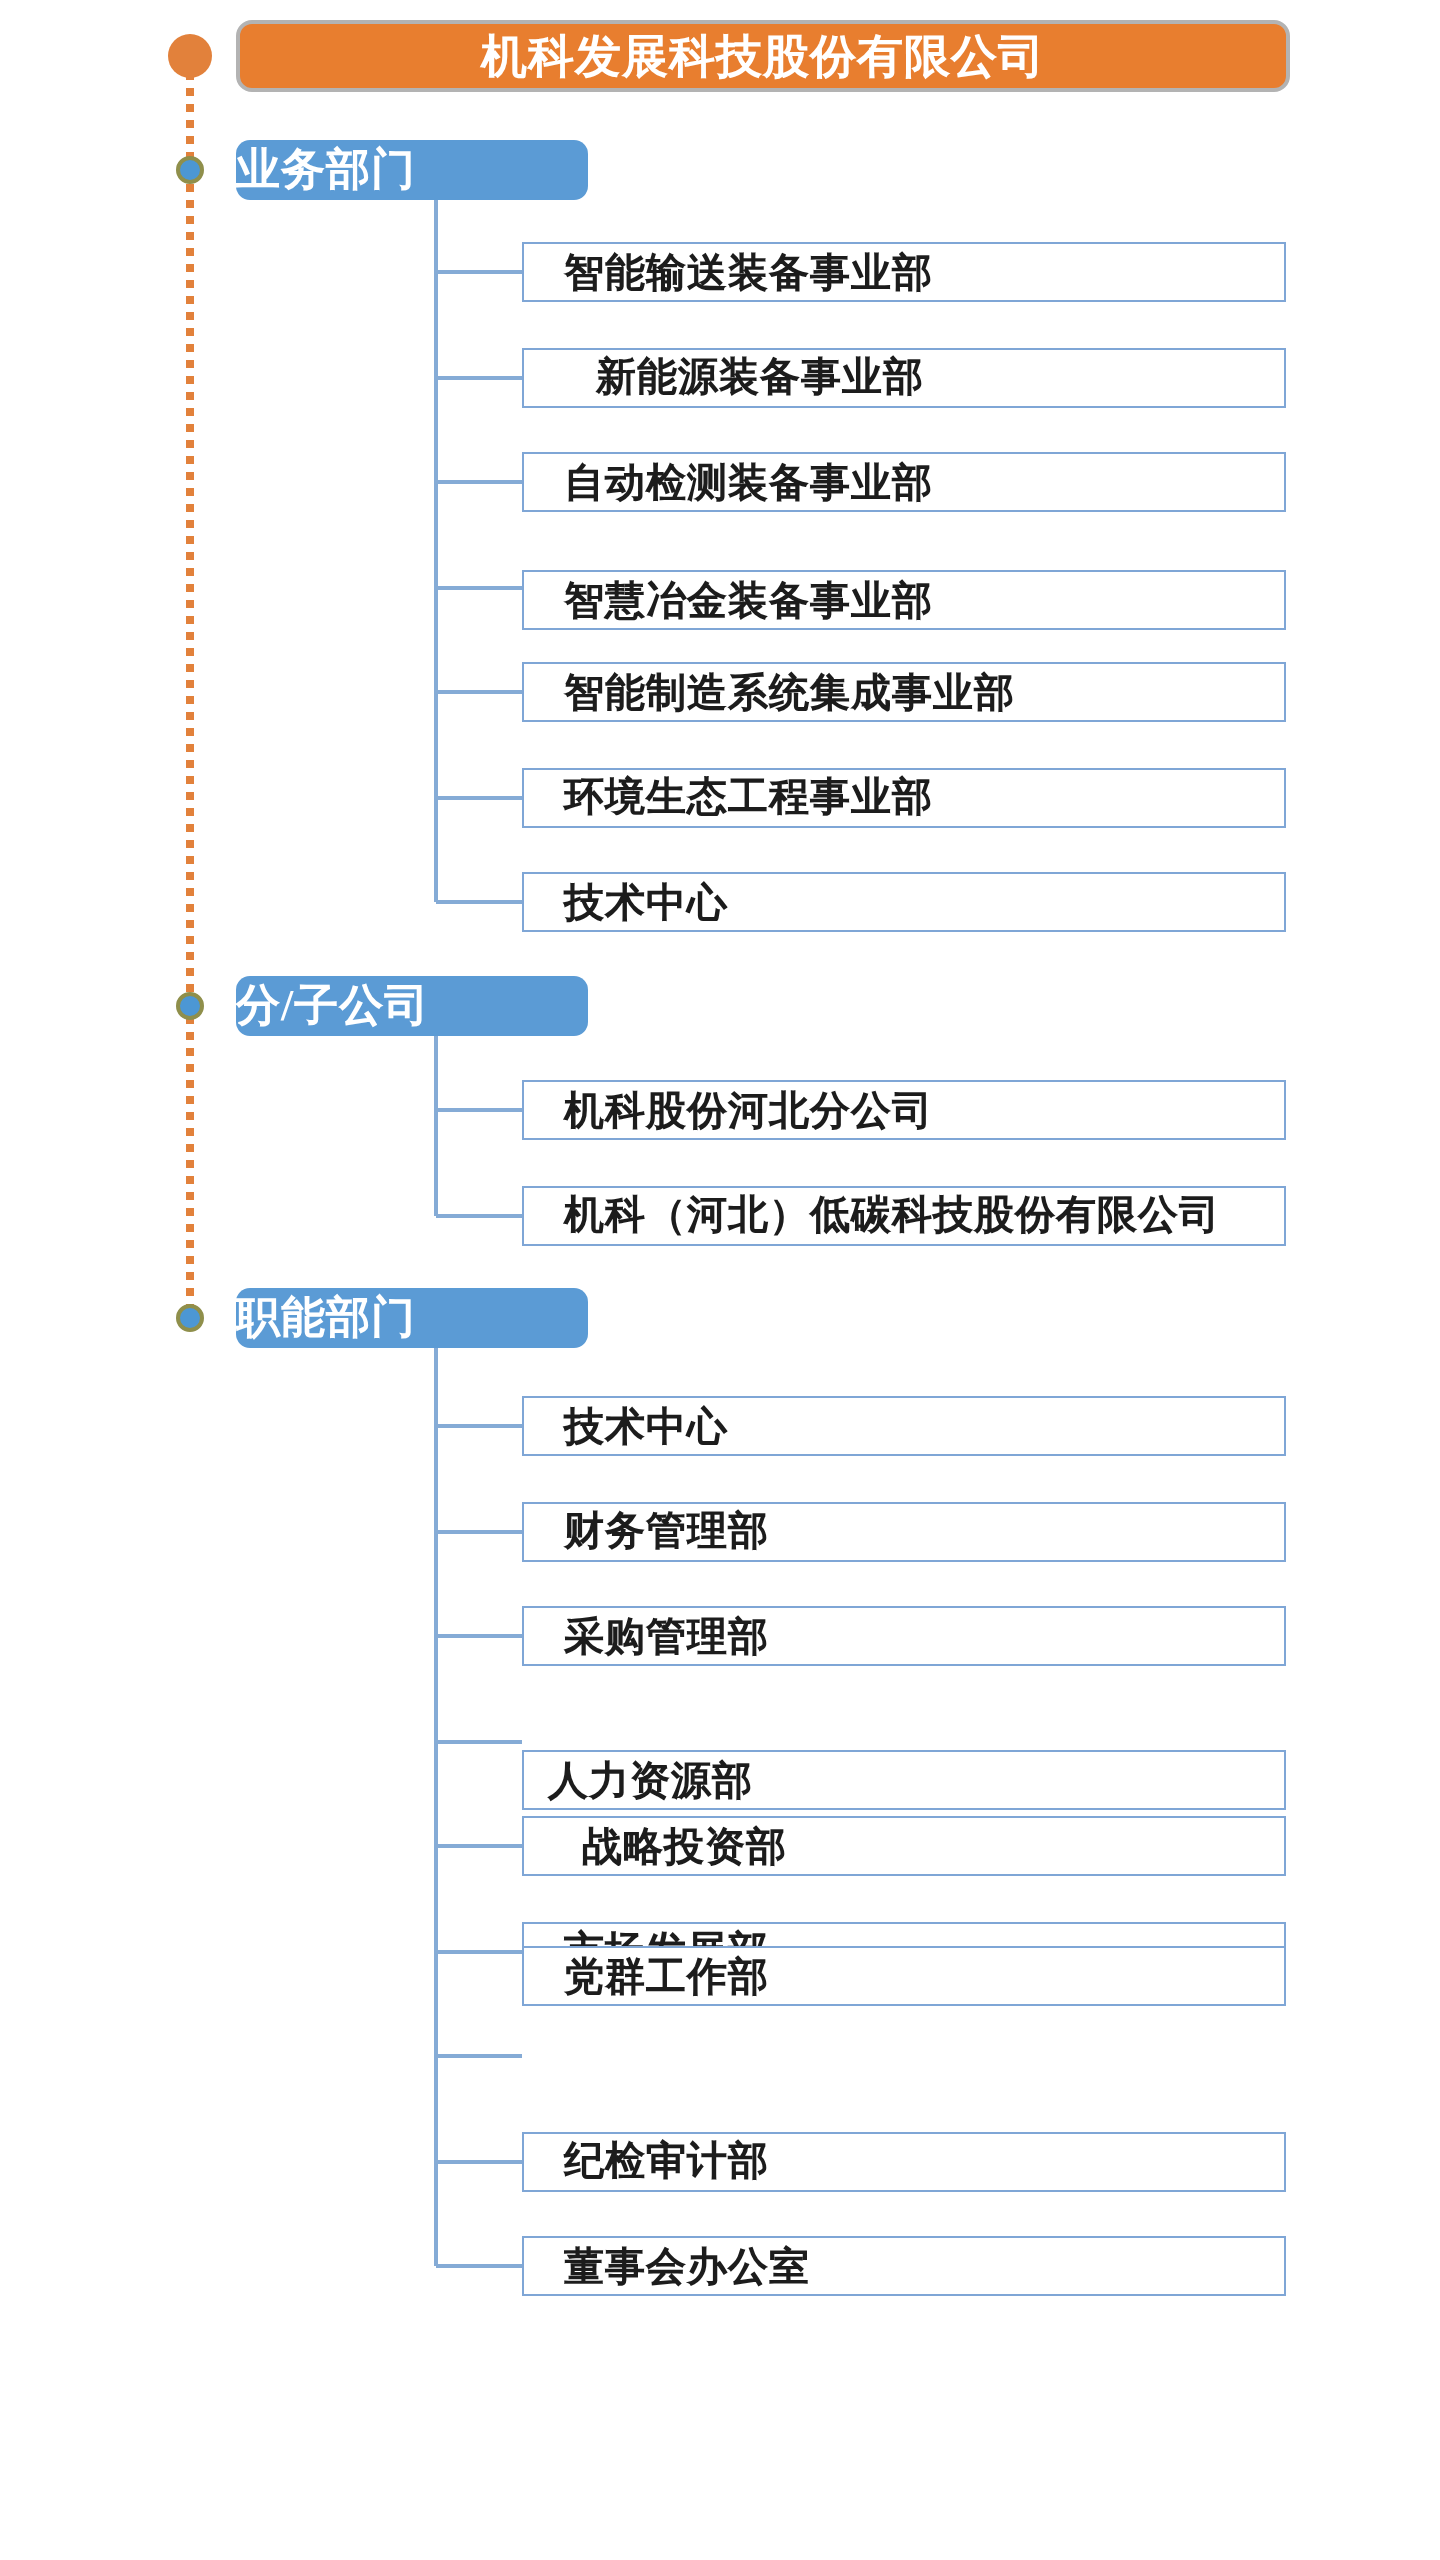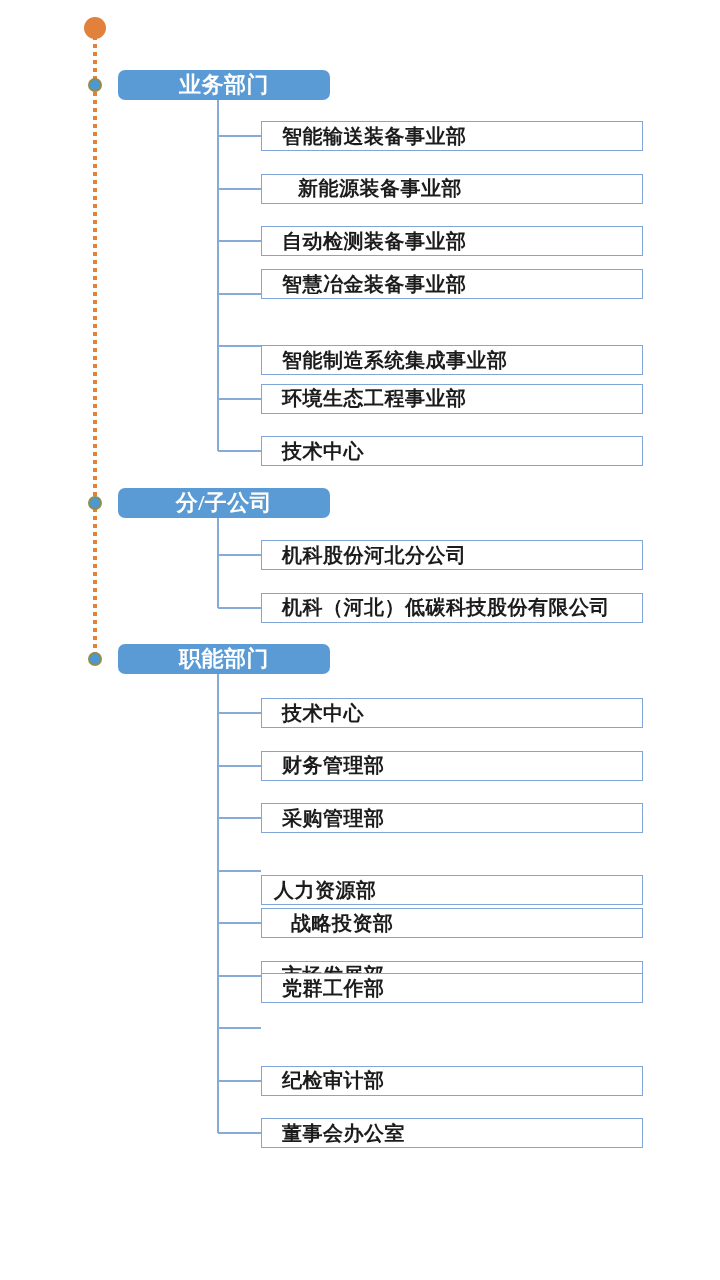--- a/index.html
+++ b/index.html
@@ -50,31 +50,31 @@
     font-weight: bold;
     display: flex;
     align-items: center;
     justify-content: center;
     z-index: 2;
     letter-spacing: 0.5px;
   }
   .group-header {
     position: absolute;
     left: 118px;
-    width: 212px;
+    width: 176px;
     height: 30px;
     box-sizing: border-box;
     background: var(--accent-blue, #5B9BD5);
     border-radius: 7px;
     color: #ffffff;
     font-size: 22px;
     font-weight: bold;
     display: flex;
     align-items: center;
-    justify-content: center;
+    justify-content: flex-start;
     z-index: 2;
     letter-spacing: 0.5px;
   }
   .group-dot {
     position: absolute;
     left: 88px;
     width: 14px;
     height: 14px;
     box-sizing: border-box;
     border-radius: 50%;
@@ -116,44 +116,47 @@
     white-space: nowrap;
     letter-spacing: 0.5px;
   }
 </style>
 </head>
 <body>
 
 <div id="canvas">
   <div class="trunk"></div>
   <div class="root-dot"></div>
+  <div class="root-node">
+    <span>机科发展科技股份有限公司</span>
+  </div>
   <div id="groups">
       <div class="group-dot" style="top: 78px;"></div>
       <div class="group-header" style="top: 70px;">
         <span>业务部门</span>
       </div>
       <div class="vline" style="top: 100px; height: 351px;"></div>
       <div class="hline" style="top: 135px;"></div>
       <div class="child-node" style="top: 121px;">
         <span>智能输送装备事业部</span>
       </div>
       <div class="hline" style="top: 187.5px;"></div>
       <div class="child-node" style="top: 173.5px; padding-left: 36px;">
         <span>新能源装备事业部</span>
       </div>
       <div class="hline" style="top: 240px;"></div>
       <div class="child-node" style="top: 226px;">
         <span>自动检测装备事业部</span>
       </div>
       <div class="hline" style="top: 292.5px;"></div>
-      <div class="child-node" style="top: 269px;">
+      <div class="child-node" style="top: 285px;">
         <span>智慧冶金装备事业部</span>
       </div>
       <div class="hline" style="top: 345px;"></div>
-      <div class="child-node" style="top: 345px;">
+      <div class="child-node" style="top: 331px;">
         <span>智能制造系统集成事业部</span>
       </div>
       <div class="hline" style="top: 397.5px;"></div>
       <div class="child-node" style="top: 383.5px;">
         <span>环境生态工程事业部</span>
       </div>
       <div class="hline" style="top: 450px;"></div>
       <div class="child-node" style="top: 436px;">
         <span>技术中心</span>
       </div>

